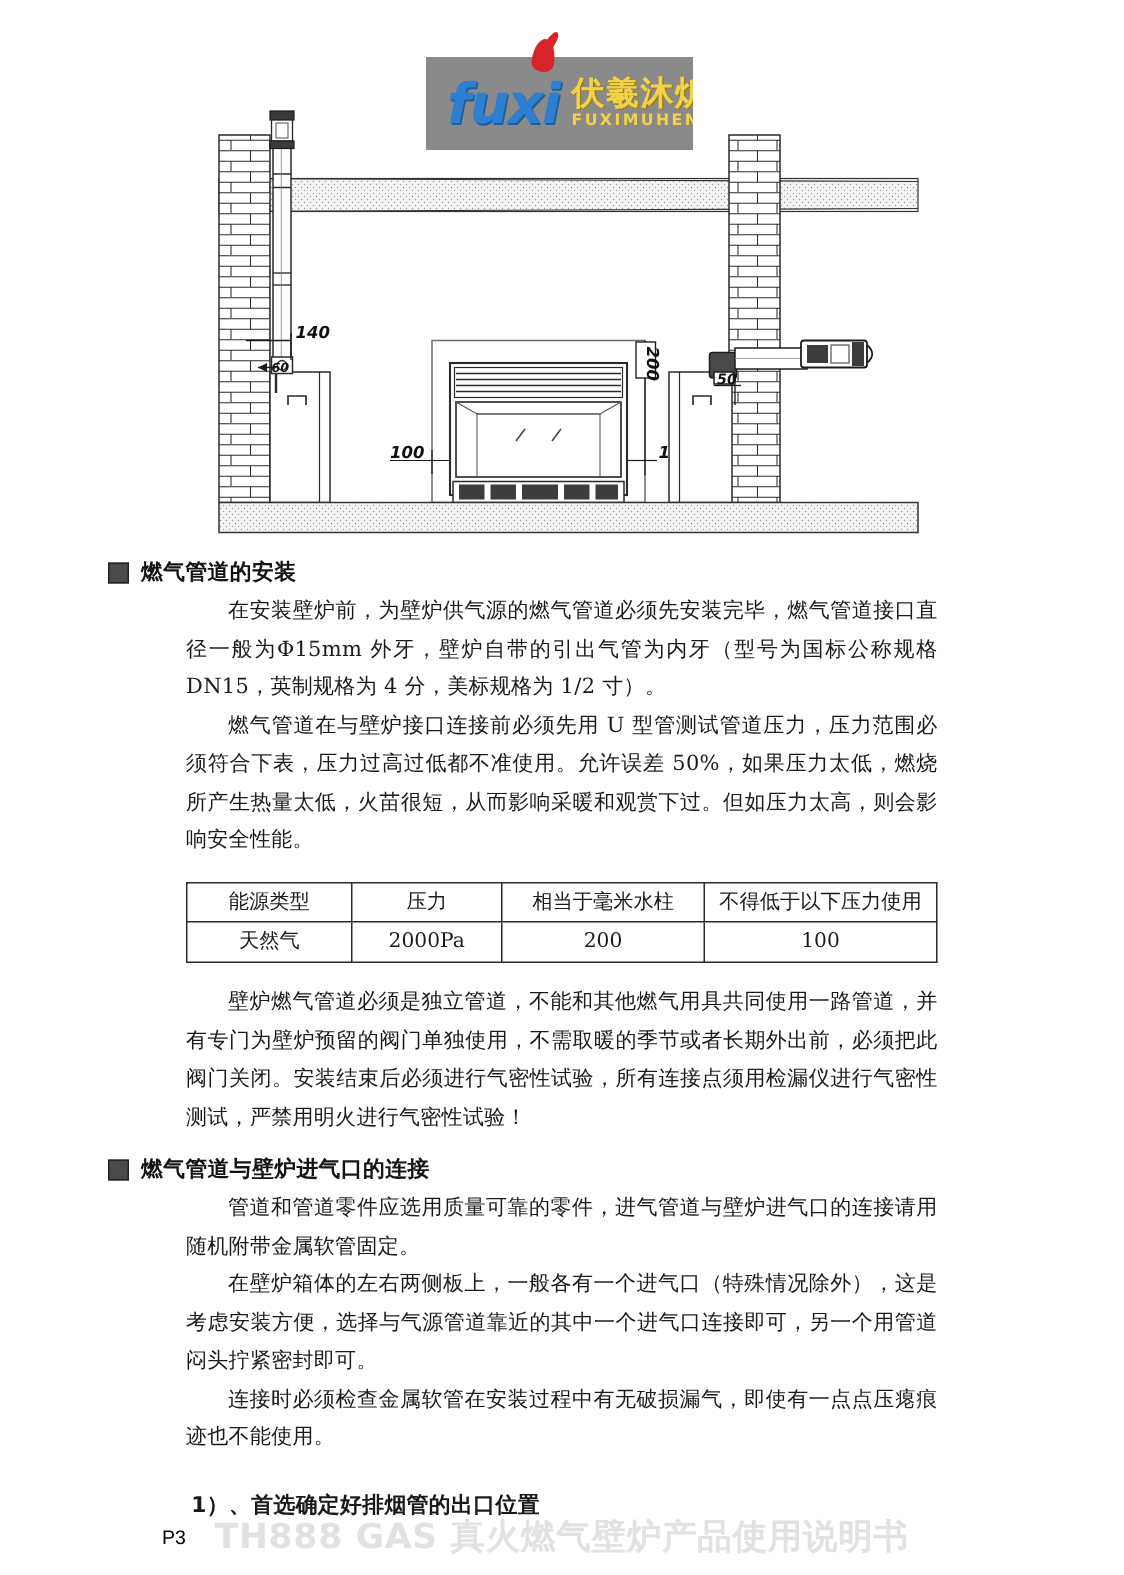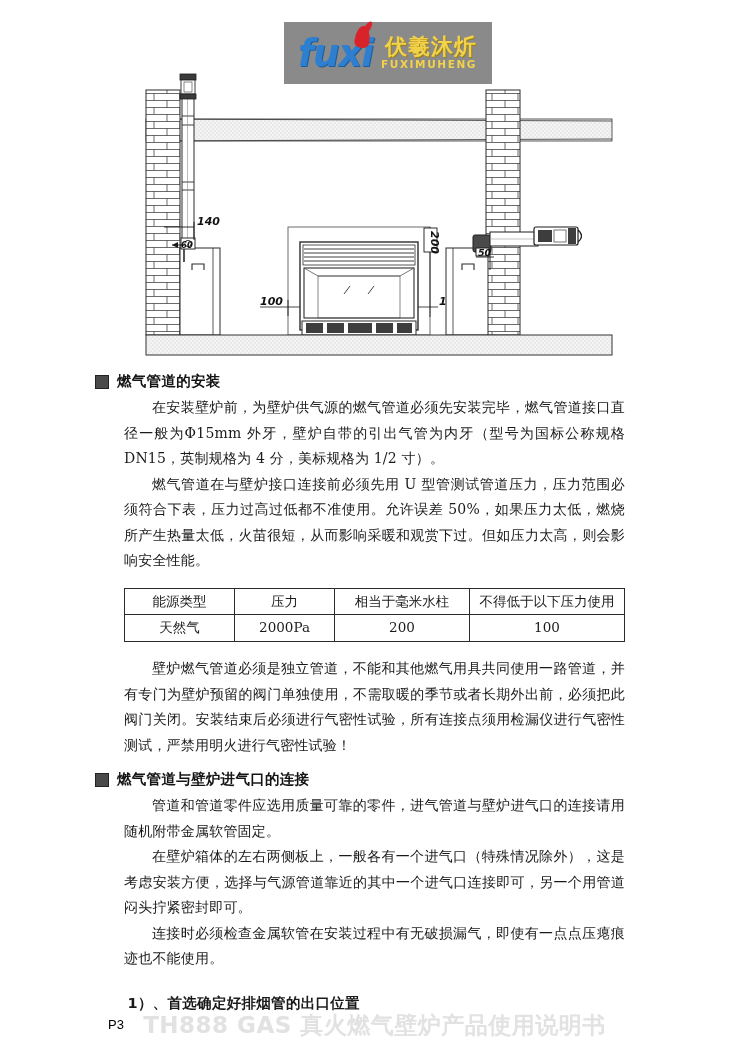--- a/index.html
+++ b/index.html
@@ -13,29 +13,28 @@
     position: relative;
     font-family: "DejaVu Serif", "Liberation Serif", serif;
     color: #1a1a1a;
     overflow: hidden;
   }
 
   
   .logo-band {
     position: absolute;
     left: 284px;
-    top: 22px;
-    width: 208px;
+    top: 38px;
+    width: 178px;
     height: 62px;
     background: #8a8a8a;
     display: flex;
     align-items: center;
     justify-content: flex-start;
     overflow: hidden;
-    text-align: right;
   }
   .logo-fuxi {
     position: relative;
     margin-left: 14px;
     font-family: "DejaVu Sans", "Liberation Sans", sans-serif;
     font-size: 37px;
     font-weight: bold;
     font-style: italic;
     color: #2f7fd0;
     letter-spacing: -1px;
@@ -102,21 +101,21 @@
   .content {
     position: absolute;
     left: 0;
     top: 372px;
     width: 749px;
   }
   .section-head {
     display: flex;
     align-items: center;
     margin: 0 0 4px 0;
-    padding-left: 95px;
+    padding-left: 72px;
     font-family: "DejaVu Sans", "Liberation Sans", sans-serif;
     font-size: 14.5px;
     font-weight: bold;
     letter-spacing: 0.3px;
     color: #141414;
   }
   .bullet-square {
     width: 12px;
     height: 12px;
     background: #4a4a4a;

